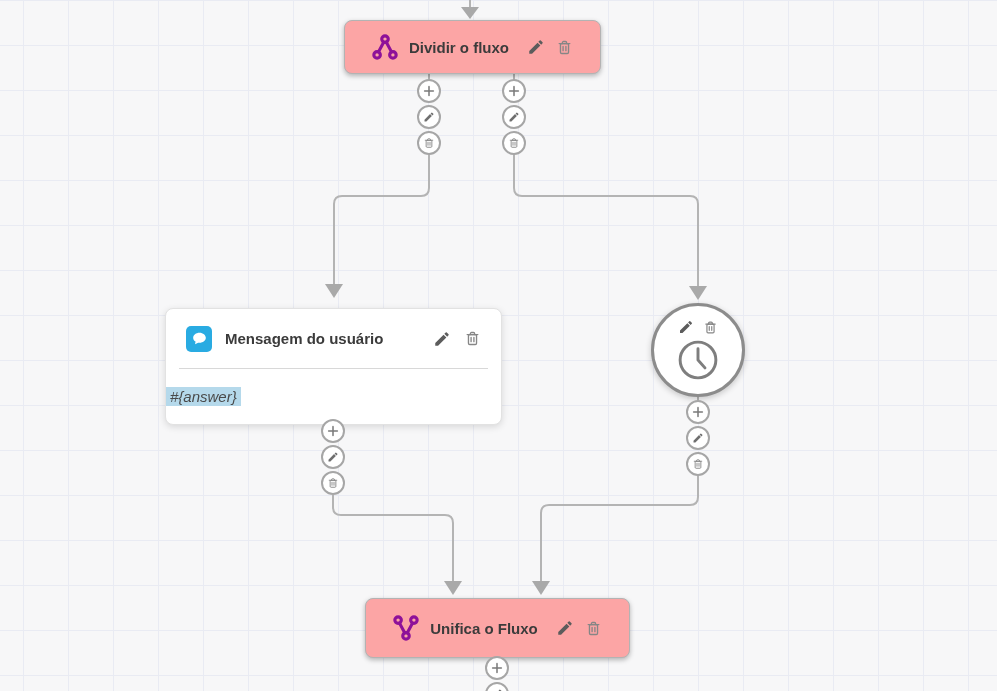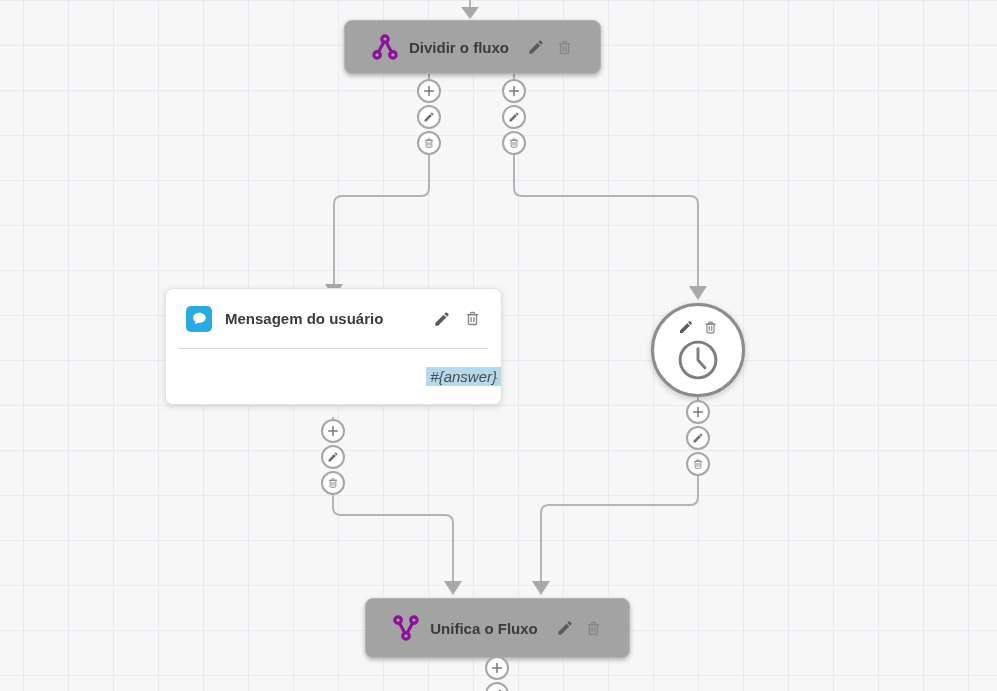--- a/index.html
+++ b/index.html
@@ -13,21 +13,21 @@
     background-size:45px 45px;
     background-position:23px 0;
   }
   .wires{position:absolute;left:0;top:0;z-index:1;}
   .wires path{stroke:#b4b4b4;stroke-width:2;fill:none;}
   .wires polygon{fill:#a9a9a9;}
 
   .node{position:absolute;z-index:2;box-sizing:border-box;}
 
   .header-node{
-    background:#a3a3a3;border:1px solid #b3b3b3;border-radius:8px;
+    background:#fca5a5;border:1px solid #b3b3b3;border-radius:8px;
     box-shadow:0 2px 5px rgba(0,0,0,.28);
     display:flex;align-items:center;justify-content:center;gap:11px;
     cursor:pointer;
   }
   .node-label{font-size:15px;font-weight:bold;color:#3b3b3b;white-space:nowrap;}
   .accent-icon{width:26px;height:26px;color:#8e1199;display:flex;align-items:center;justify-content:center;}
   .accent-icon svg{width:26px;height:26px;}
   .act{display:flex;align-items:center;justify-content:center;cursor:pointer;}
   .act.pencil{color:#5c5c5c;margin-left:7px;}
   .act.pencil svg{width:18px;height:18px;}
@@ -38,21 +38,21 @@
     background:#ffffff;border:1px solid #e2e2e2;border-radius:8px;
     box-shadow:0 2px 7px rgba(0,0,0,.13);
     display:flex;flex-direction:column;
   }
   .card-header{height:59px;display:flex;align-items:center;padding:0 20px;gap:13px;}
   .chat-icon{width:26px;height:26px;border-radius:5px;background:#29abe2;flex:0 0 auto;
     display:flex;align-items:center;justify-content:center;}
   .chat-icon svg{width:19px;height:19px;}
   .card-header .act.pencil{margin-left:auto;}
   .divider{border-top:1px solid #d8d8d8;margin:0 13px;}
-  .card-body{flex:1;display:flex;align-items:center;justify-content:flex-end;}
+  .card-body{flex:1;display:flex;align-items:center;justify-content:flex-start;}
   .hl-var{font-size:15px;font-style:italic;color:#4a4a4a;background:#b5d9eb;padding:1px 4px;}
 
   .circle-node{
     background:#ffffff;border:3.5px solid #8c8c8c;border-radius:50%;
     box-shadow:0 2px 6px rgba(0,0,0,.2);
     display:flex;flex-direction:column;align-items:center;padding-top:13px;gap:3px;
     cursor:pointer;
   }
   .circle-actions{display:flex;gap:9px;align-items:center;}
   .circle-actions .act.pencil{margin-left:0;}
@@ -189,21 +189,21 @@
         <use href="#i-pencil"></use>
       </svg>
     </div>
   <div class="pill-btn b-trash">
       <svg>
         <use href="#i-trash"></use>
       </svg>
     </div>
 </div>
 
-<div class="node card" style="left:165px;top:288px;width:337px;height:117px">
+<div class="node card" style="left:165px;top:308px;width:337px;height:117px">
   <div class="card-header">
     <span class="chat-icon">
         <svg>
           <use href="#i-chat"></use>
         </svg>
       </span>
     <span class="node-label">Mensagem do usuário</span>
     <span class="act pencil">
         <svg>
           <use href="#i-pencil"></use>

